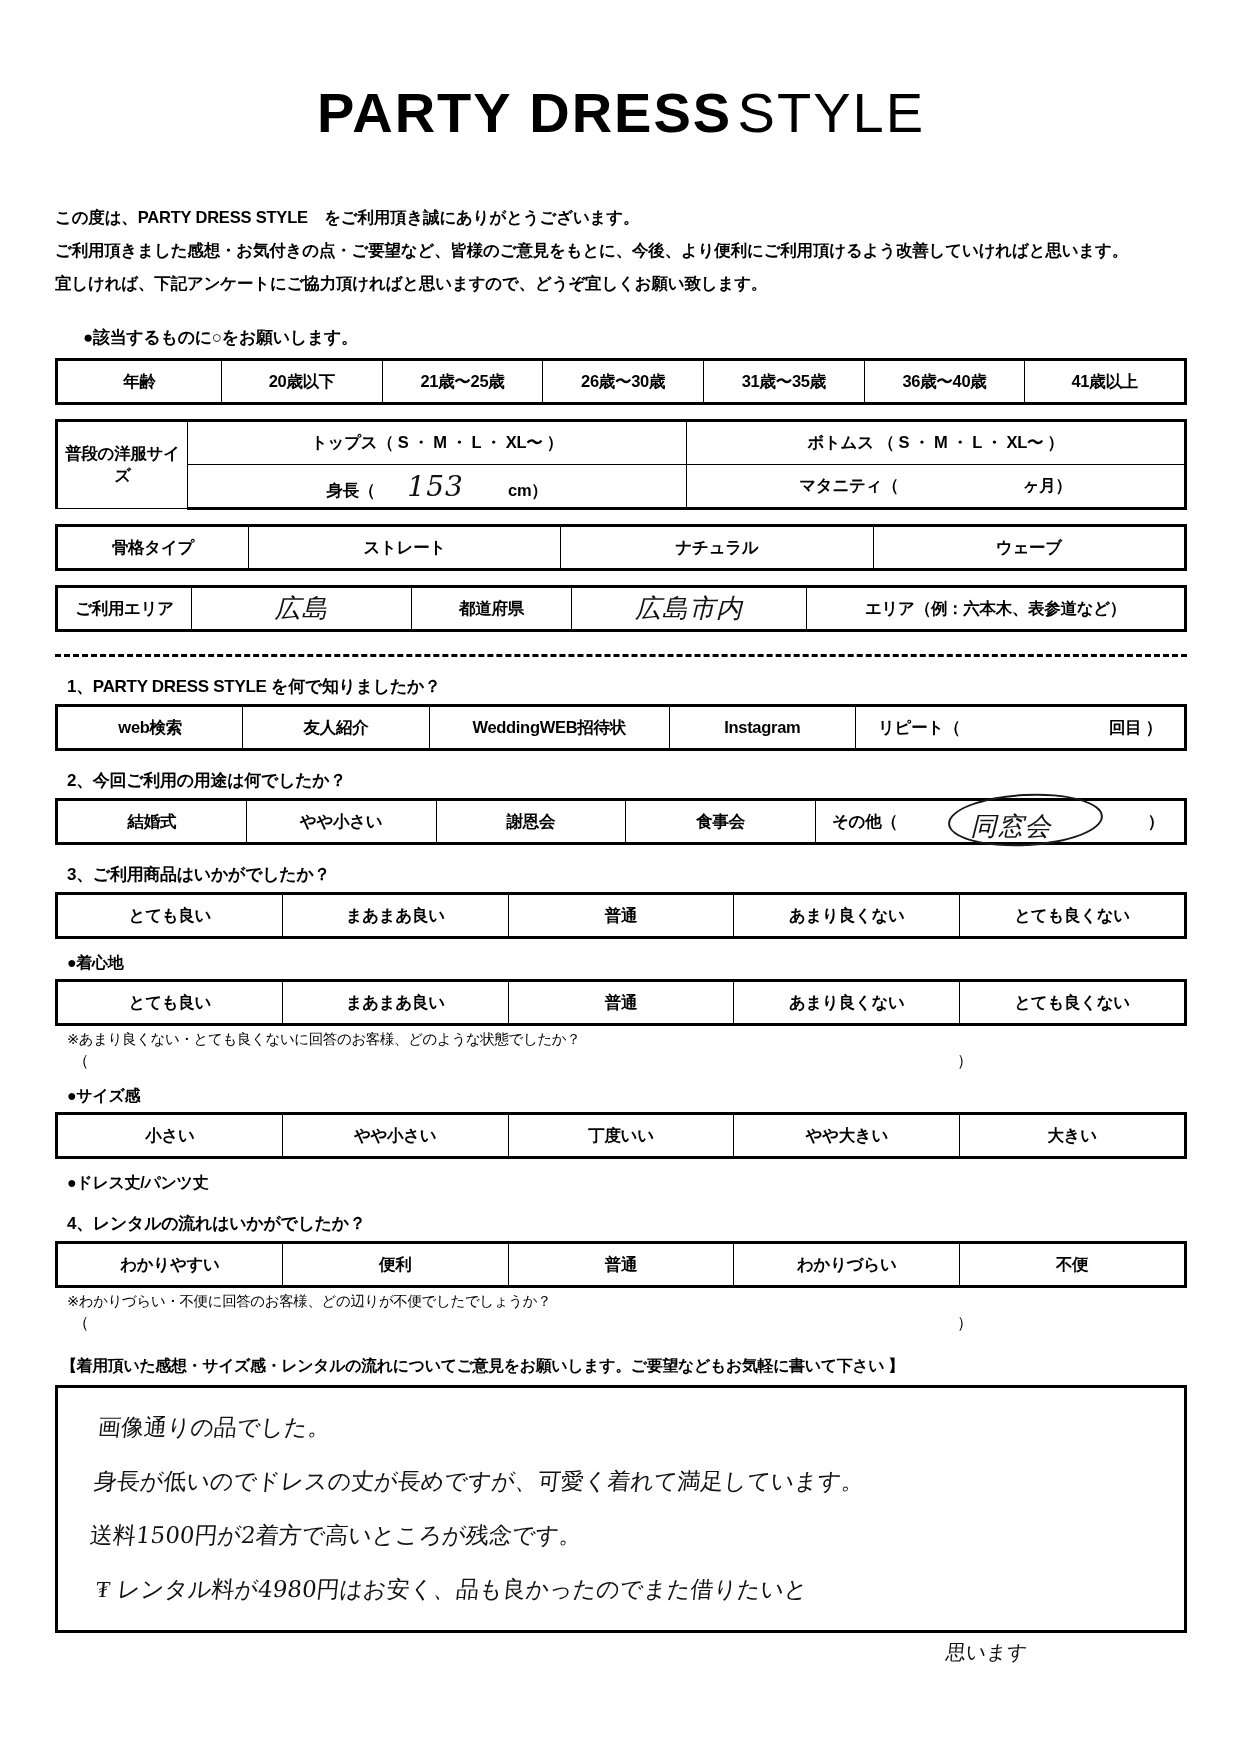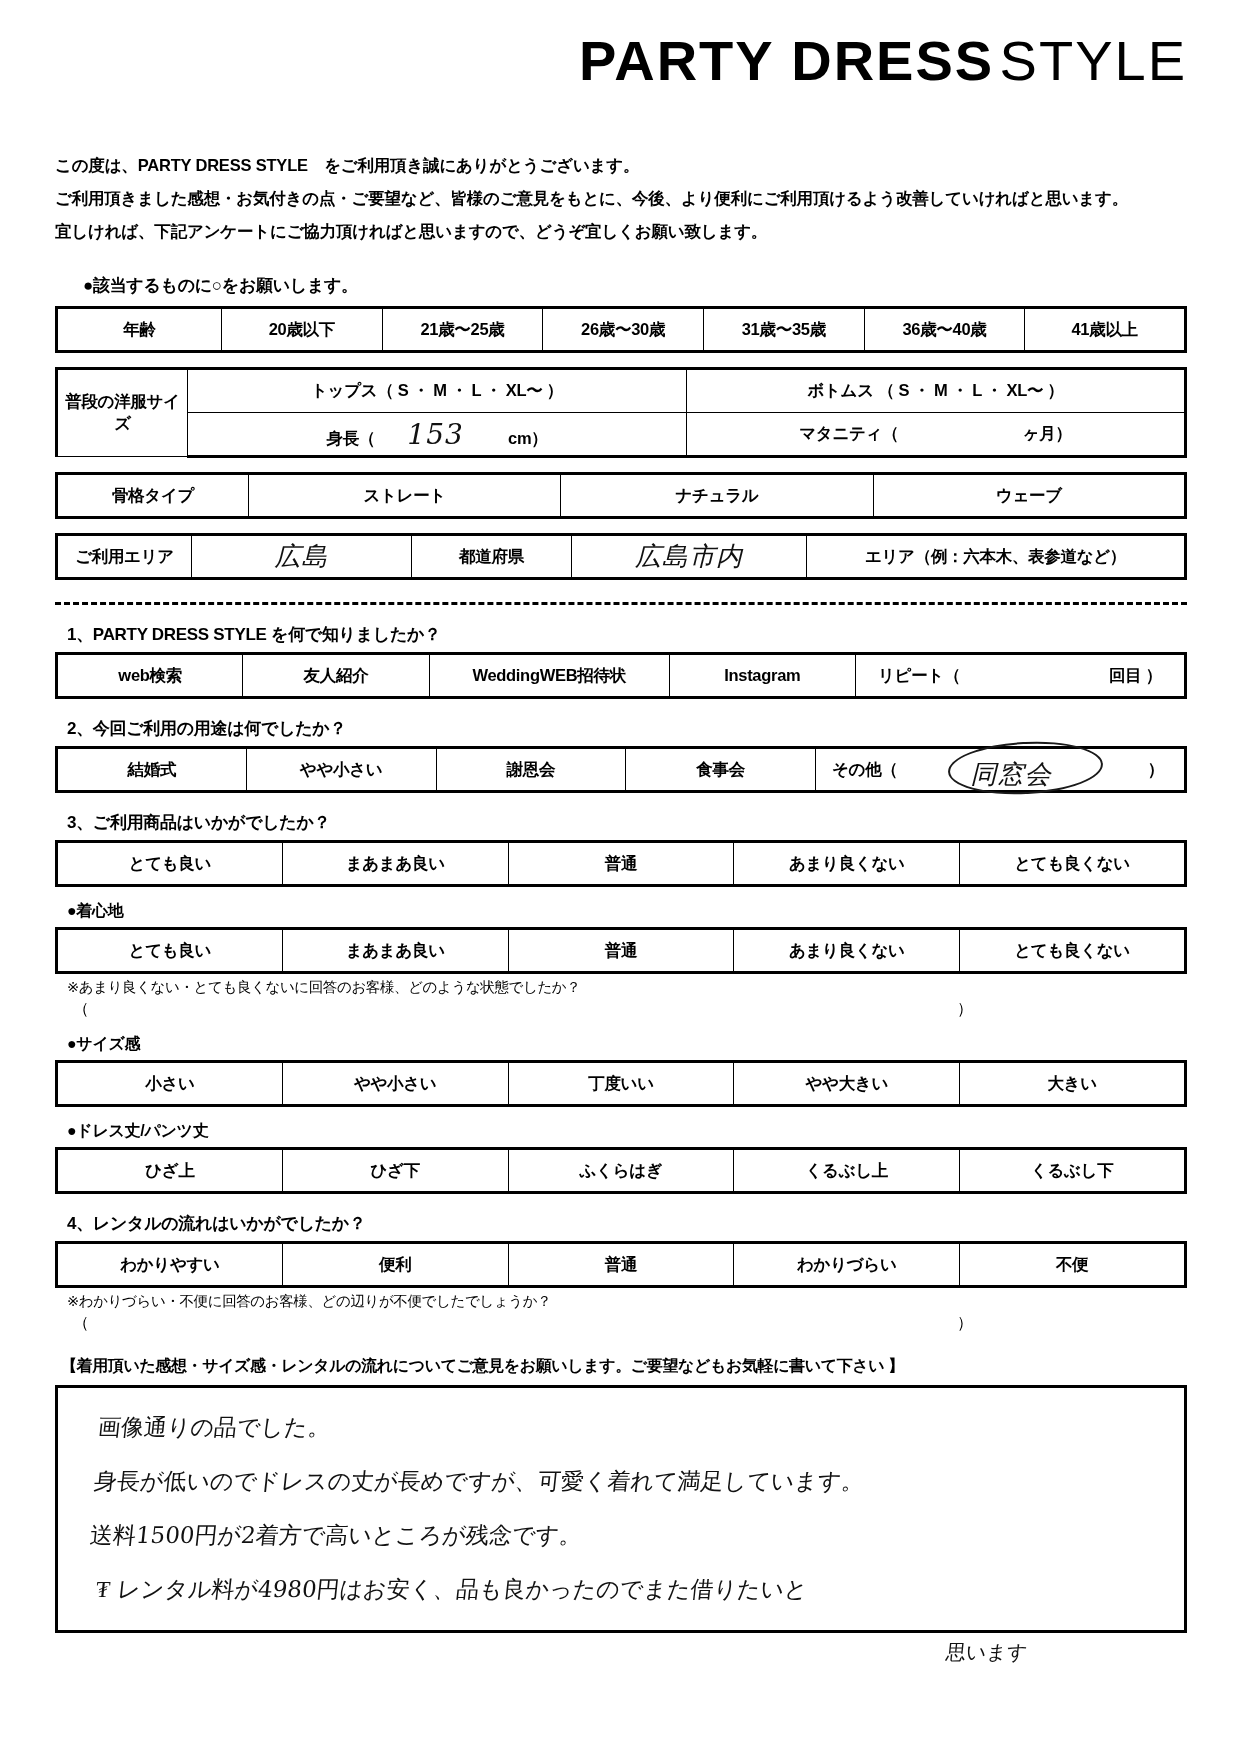--- a/index.html
+++ b/index.html
@@ -6,21 +6,21 @@
   html, body {
     width: 1242px; height: 1754px;
     background: #ffffff;
     font-family: "Liberation Sans", "DejaVu Sans", sans-serif;
     color: #000;
     -webkit-font-smoothing: none;
   }
   .page { position: relative; width: 1242px; height: 1754px; padding: 0 55px; }
 
   
-  .brand { text-align: right; padding-top: 28px; padding-bottom: 8px; letter-spacing: 1px; }
+  .brand { text-align: center; padding-top: 80px; padding-bottom: 8px; letter-spacing: 1px; }
   .brand .b1 { font-size: 56px; font-weight: 700; letter-spacing: 2px; }
   .brand .b2 { font-size: 56px; font-weight: 400; letter-spacing: 2px; }
 
   
   .intro { margin-top: 48px; font-size: 16.5px; line-height: 2.0; font-weight: 600; letter-spacing: -0.2px; }
   .intro div { white-space: nowrap; }
 
   .section-head { font-size: 17px; font-weight: 700; margin: 26px 0 9px 28px; letter-spacing: -0.3px; }
   .q-head { font-size: 17px; font-weight: 700; margin: 18px 0 6px 12px; letter-spacing: -0.3px; }
   .sub-head { font-size: 16px; font-weight: 700; margin: 14px 0 5px 12px; letter-spacing: -0.3px; }
@@ -265,33 +265,20 @@
         <td class="outer-top outer-bot">やや小さい</td>
         <td class="outer-top outer-bot">丁度いい</td>
         <td class="outer-top outer-bot">やや大きい</td>
         <td class="outer-top outer-bot outer-r">大きい</td>
       </tr>
     </tbody>
       </table>
   </div>
 
   <div class="sub-head">●ドレス丈/パンツ丈</div>
-  <div class="tbl-wrap">
-    <table class="frm">
-      <tbody>
-          <tr>
-        <td class="outer-top outer-bot outer-l">ひざ上</td>
-        <td class="outer-top outer-bot">ひざ下</td>
-        <td class="outer-top outer-bot">ふくらはぎ</td>
-        <td class="outer-top outer-bot">くるぶし上</td>
-        <td class="outer-top outer-bot outer-r">くるぶし下</td>
-      </tr>
-    </tbody>
-      </table>
-  </div>
 
   <div class="q-head">4、レンタルの流れはいかがでしたか？</div>
   <div class="tbl-wrap">
     <table class="frm">
       <tbody>
           <tr>
         <td class="outer-top outer-bot outer-l">わかりやすい</td>
         <td class="outer-top outer-bot">便利</td>
         <td class="outer-top outer-bot">普通</td>
         <td class="outer-top outer-bot">わかりづらい</td>

